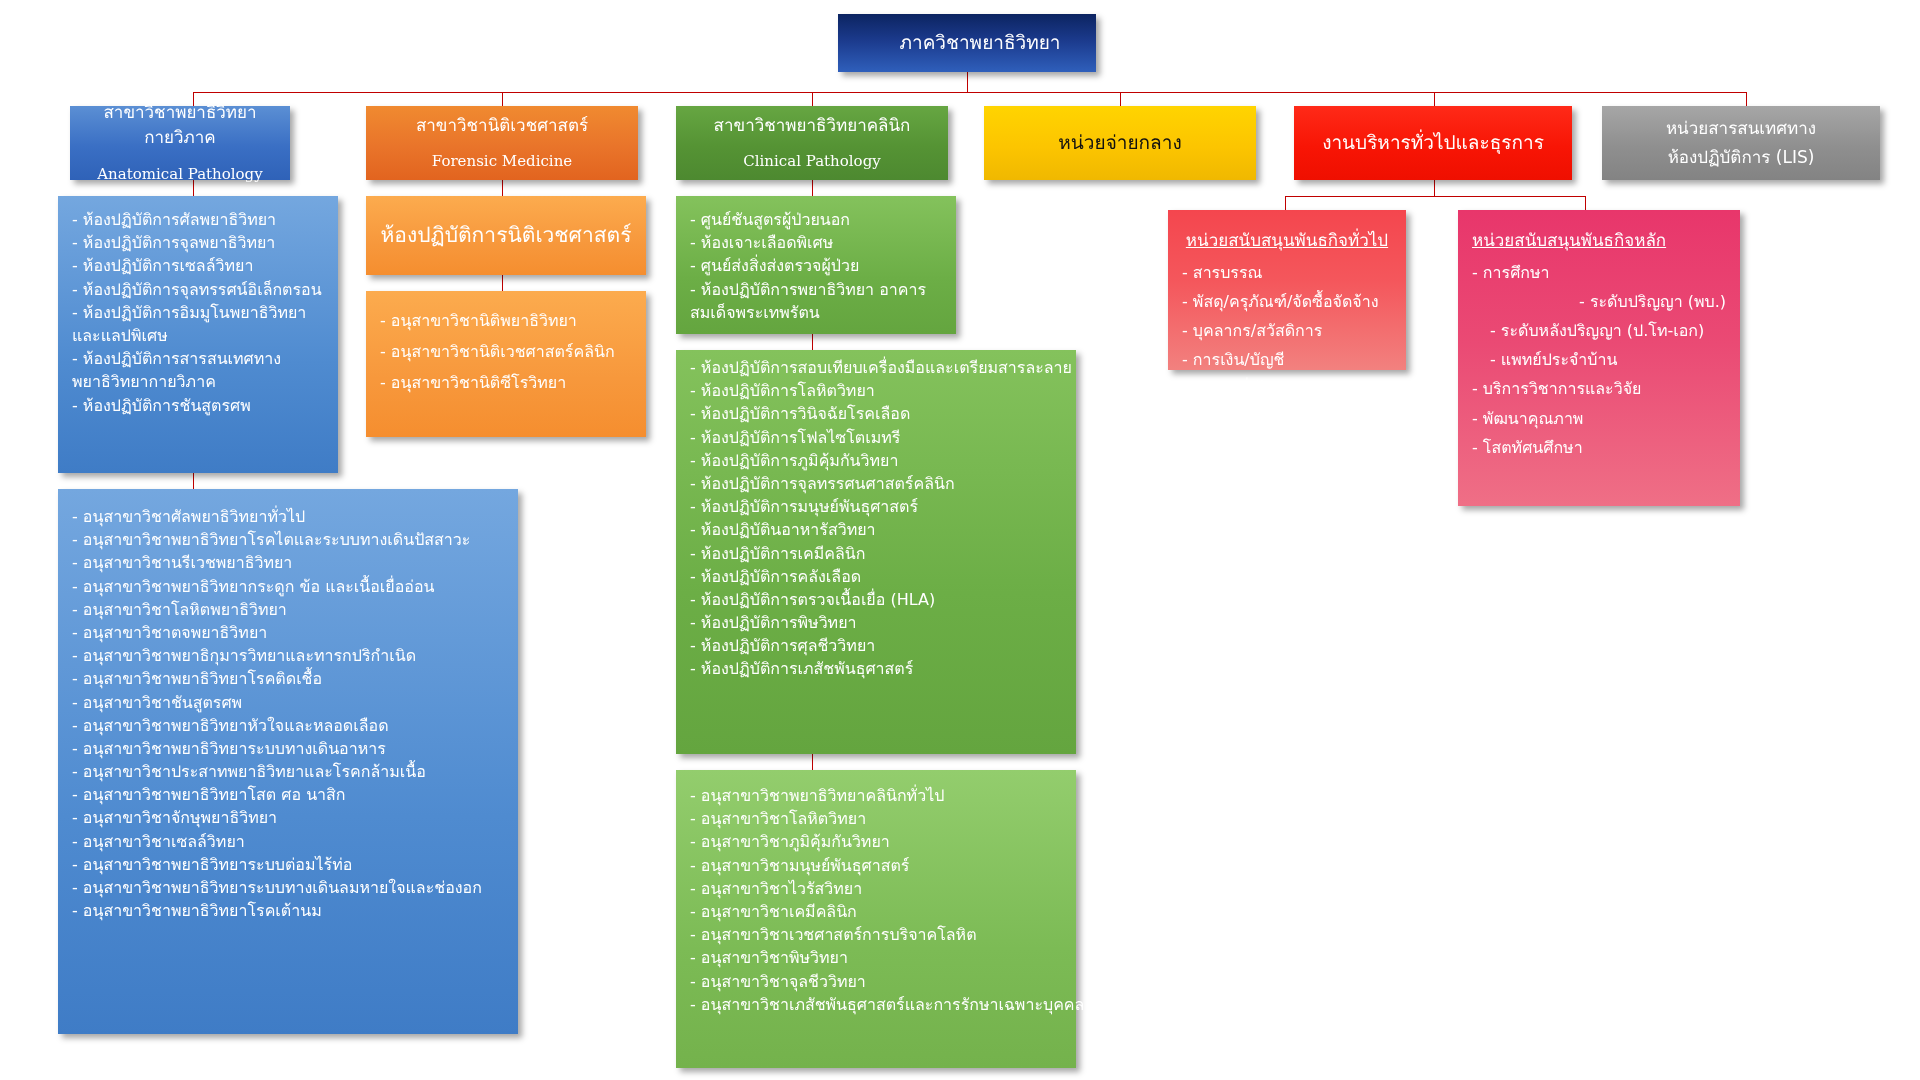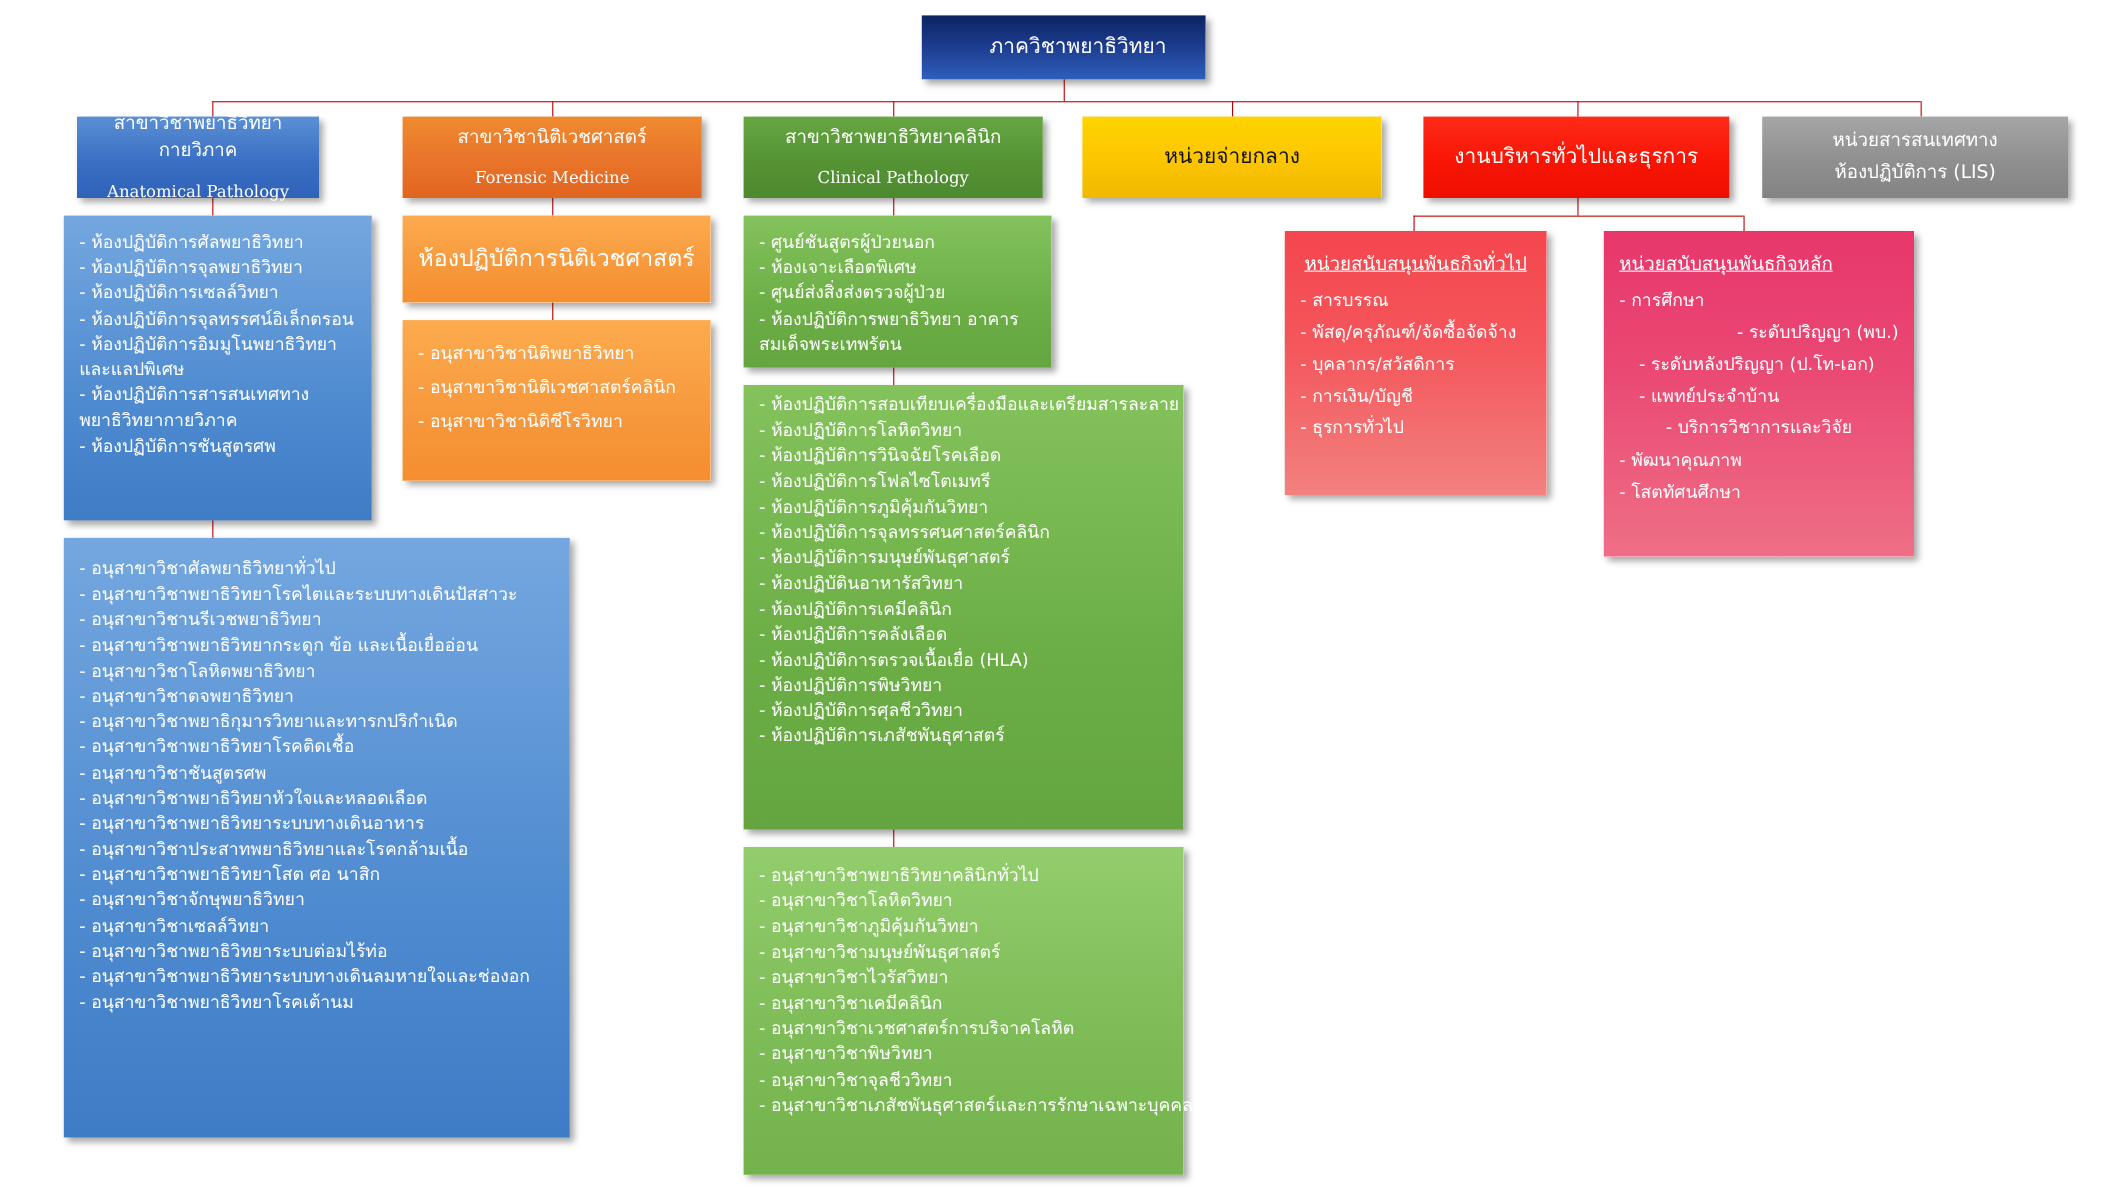--- a/index.html
+++ b/index.html
@@ -192,33 +192,33 @@
     <div class="ln">- อนุสาขาวิชาภูมิคุ้มกันวิทยา</div>
     <div class="ln">- อนุสาขาวิชามนุษย์พันธุศาสตร์</div>
     <div class="ln">- อนุสาขาวิชาไวรัสวิทยา</div>
     <div class="ln">- อนุสาขาวิชาเคมีคลินิก</div>
     <div class="ln">- อนุสาขาวิชาเวชศาสตร์การบริจาคโลหิต</div>
     <div class="ln">- อนุสาขาวิชาพิษวิทยา</div>
     <div class="ln">- อนุสาขาวิชาจุลชีววิทยา</div>
     <div class="ln">- อนุสาขาวิชาเภสัชพันธุศาสตร์และการรักษาเฉพาะบุคคล</div>
   </div>
 
-  <div class="box listbox c-pink1" style="left:1168px; top:210px; width:238px; height:240px; padding-top:18px;">
+  <div class="box listbox c-pink1" style="left:1168px; top:210px; width:238px; height:160px; padding-top:18px;">
     <span class="head">หน่วยสนับสนุนพันธกิจทั่วไป</span>
     <div class="ln" style="margin-bottom:6px;">- สารบรรณ</div>
     <div class="ln" style="margin-bottom:6px;">- พัสดุ/ครุภัณฑ์/จัดซื้อจัดจ้าง</div>
     <div class="ln" style="margin-bottom:6px;">- บุคลากร/สวัสดิการ</div>
     <div class="ln" style="margin-bottom:6px;">- การเงิน/บัญชี</div>
     <div class="ln">- ธุรการทั่วไป</div>
   </div>
 
   <div class="box listbox c-pink2" style="left:1458px; top:210px; width:282px; height:296px; padding-top:18px;">
     <span class="head" style="text-align:left;">หน่วยสนับสนุนพันธกิจหลัก</span>
     <div class="ln" style="margin-bottom:6px;">- การศึกษา</div>
     <div class="ln indent" style="margin-bottom:6px;text-align:right;">- ระดับปริญญา (พบ.)</div>
     <div class="ln indent" style="margin-bottom:6px;">- ระดับหลังปริญญา (ป.โท-เอก)</div>
     <div class="ln indent" style="margin-bottom:6px;">- แพทย์ประจำบ้าน</div>
-    <div class="ln" style="margin-bottom:6px;text-align:center;">- บริการวิชาการและวิจัย</div>
+    <div class="ln" style="margin-bottom:6px;">- บริการวิชาการและวิจัย</div>
     <div class="ln" style="margin-bottom:6px;">- พัฒนาคุณภาพ</div>
     <div class="ln">- โสตทัศนศึกษา</div>
   </div>
 
 </div>
 
 </body></html>

